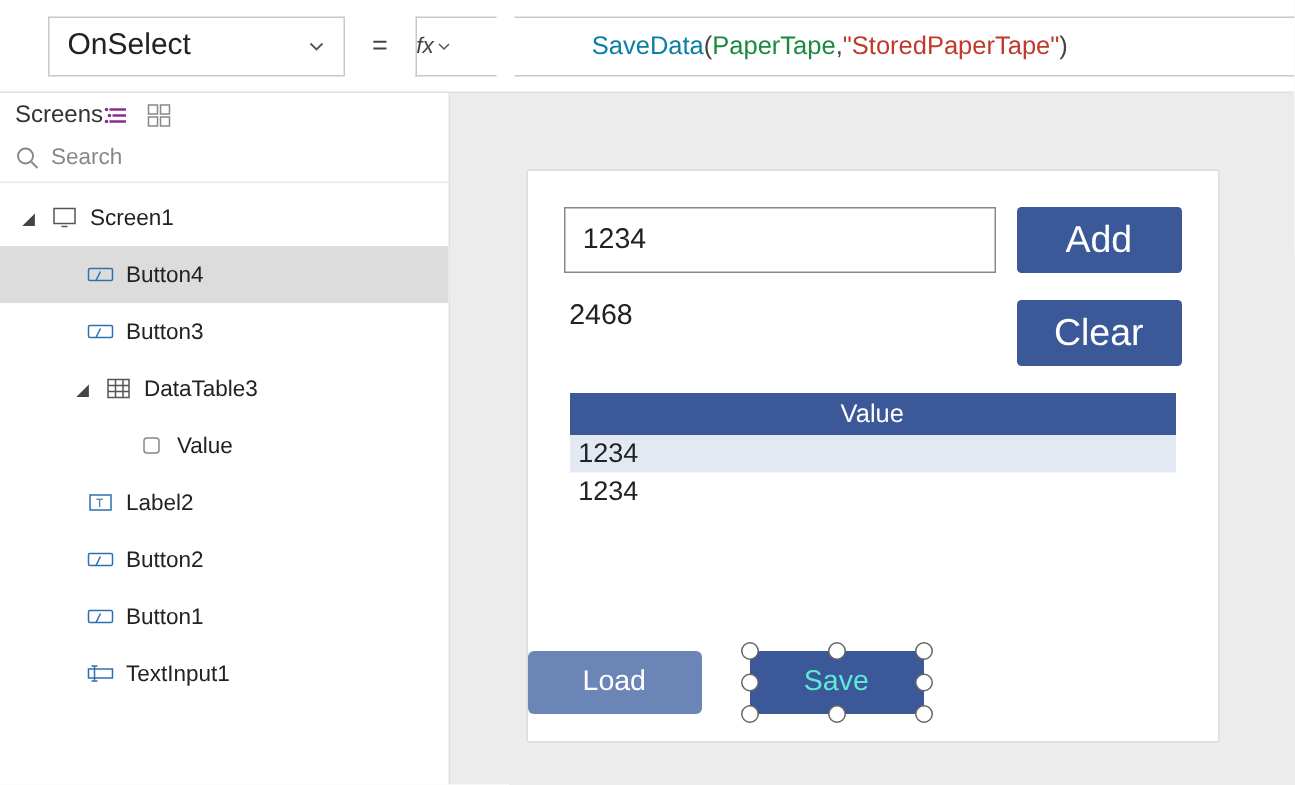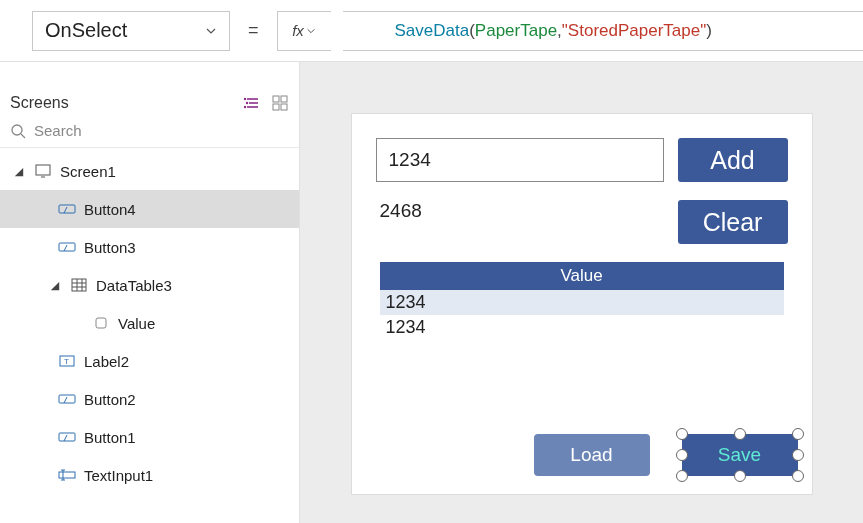--- a/index.html
+++ b/index.html
@@ -32,21 +32,20 @@
     padding: 0 6px;
   }
   .fx-box {
     width: 54px;
     height: 40px;
     border-top: 1px solid #c8c8c8;
     border-bottom: 1px solid #c8c8c8;
     border-left: 1px solid #c8c8c8;
     display: flex;
     align-items: center;
-    justify-content: center;
     gap: 2px;
     font-style: italic;
     font-family: Georgia, serif;
     font-size: 15px;
     color: #444;
     background: #fff;
   }
   .formula-input {
     flex: 1;
     height: 40px;
@@ -74,25 +73,23 @@
   .tree-panel {
     width: 300px;
     border-right: 1px solid #e1e1e1;
     background: #fff;
     display: flex;
     flex-direction: column;
   }
   .tree-header {
     display: flex;
     align-items: center;
-    justify-content: space-between;
     padding: 6px 10px 4px 10px;
     font-size: 16px;
     color: #333;
-    margin-top: 26px;
   }
   .tree-header-icons {
     display: flex;
     gap: 10px;
     color: #7b2f7b;
   }
   .search-row {
     display: flex;
     align-items: center;
     padding: 6px 10px 8px 10px;
@@ -210,21 +207,21 @@
     font-size: 18px;
     color: #222;
   }
   .dt-row.sel { background: #e3e9f3; }
   .bottom-row {
     position: absolute;
     bottom: 18px;
     left: 0;
     right: 14px;
     display: flex;
-    justify-content: flex-end;
+    justify-content: flex-start;
     gap: 32px;
   }
   .btn-small {
     width: 116px;
     height: 42px;
     color: #fff;
     font-size: 19px;
     border: none;
     border-radius: 4px;
     display: flex;

